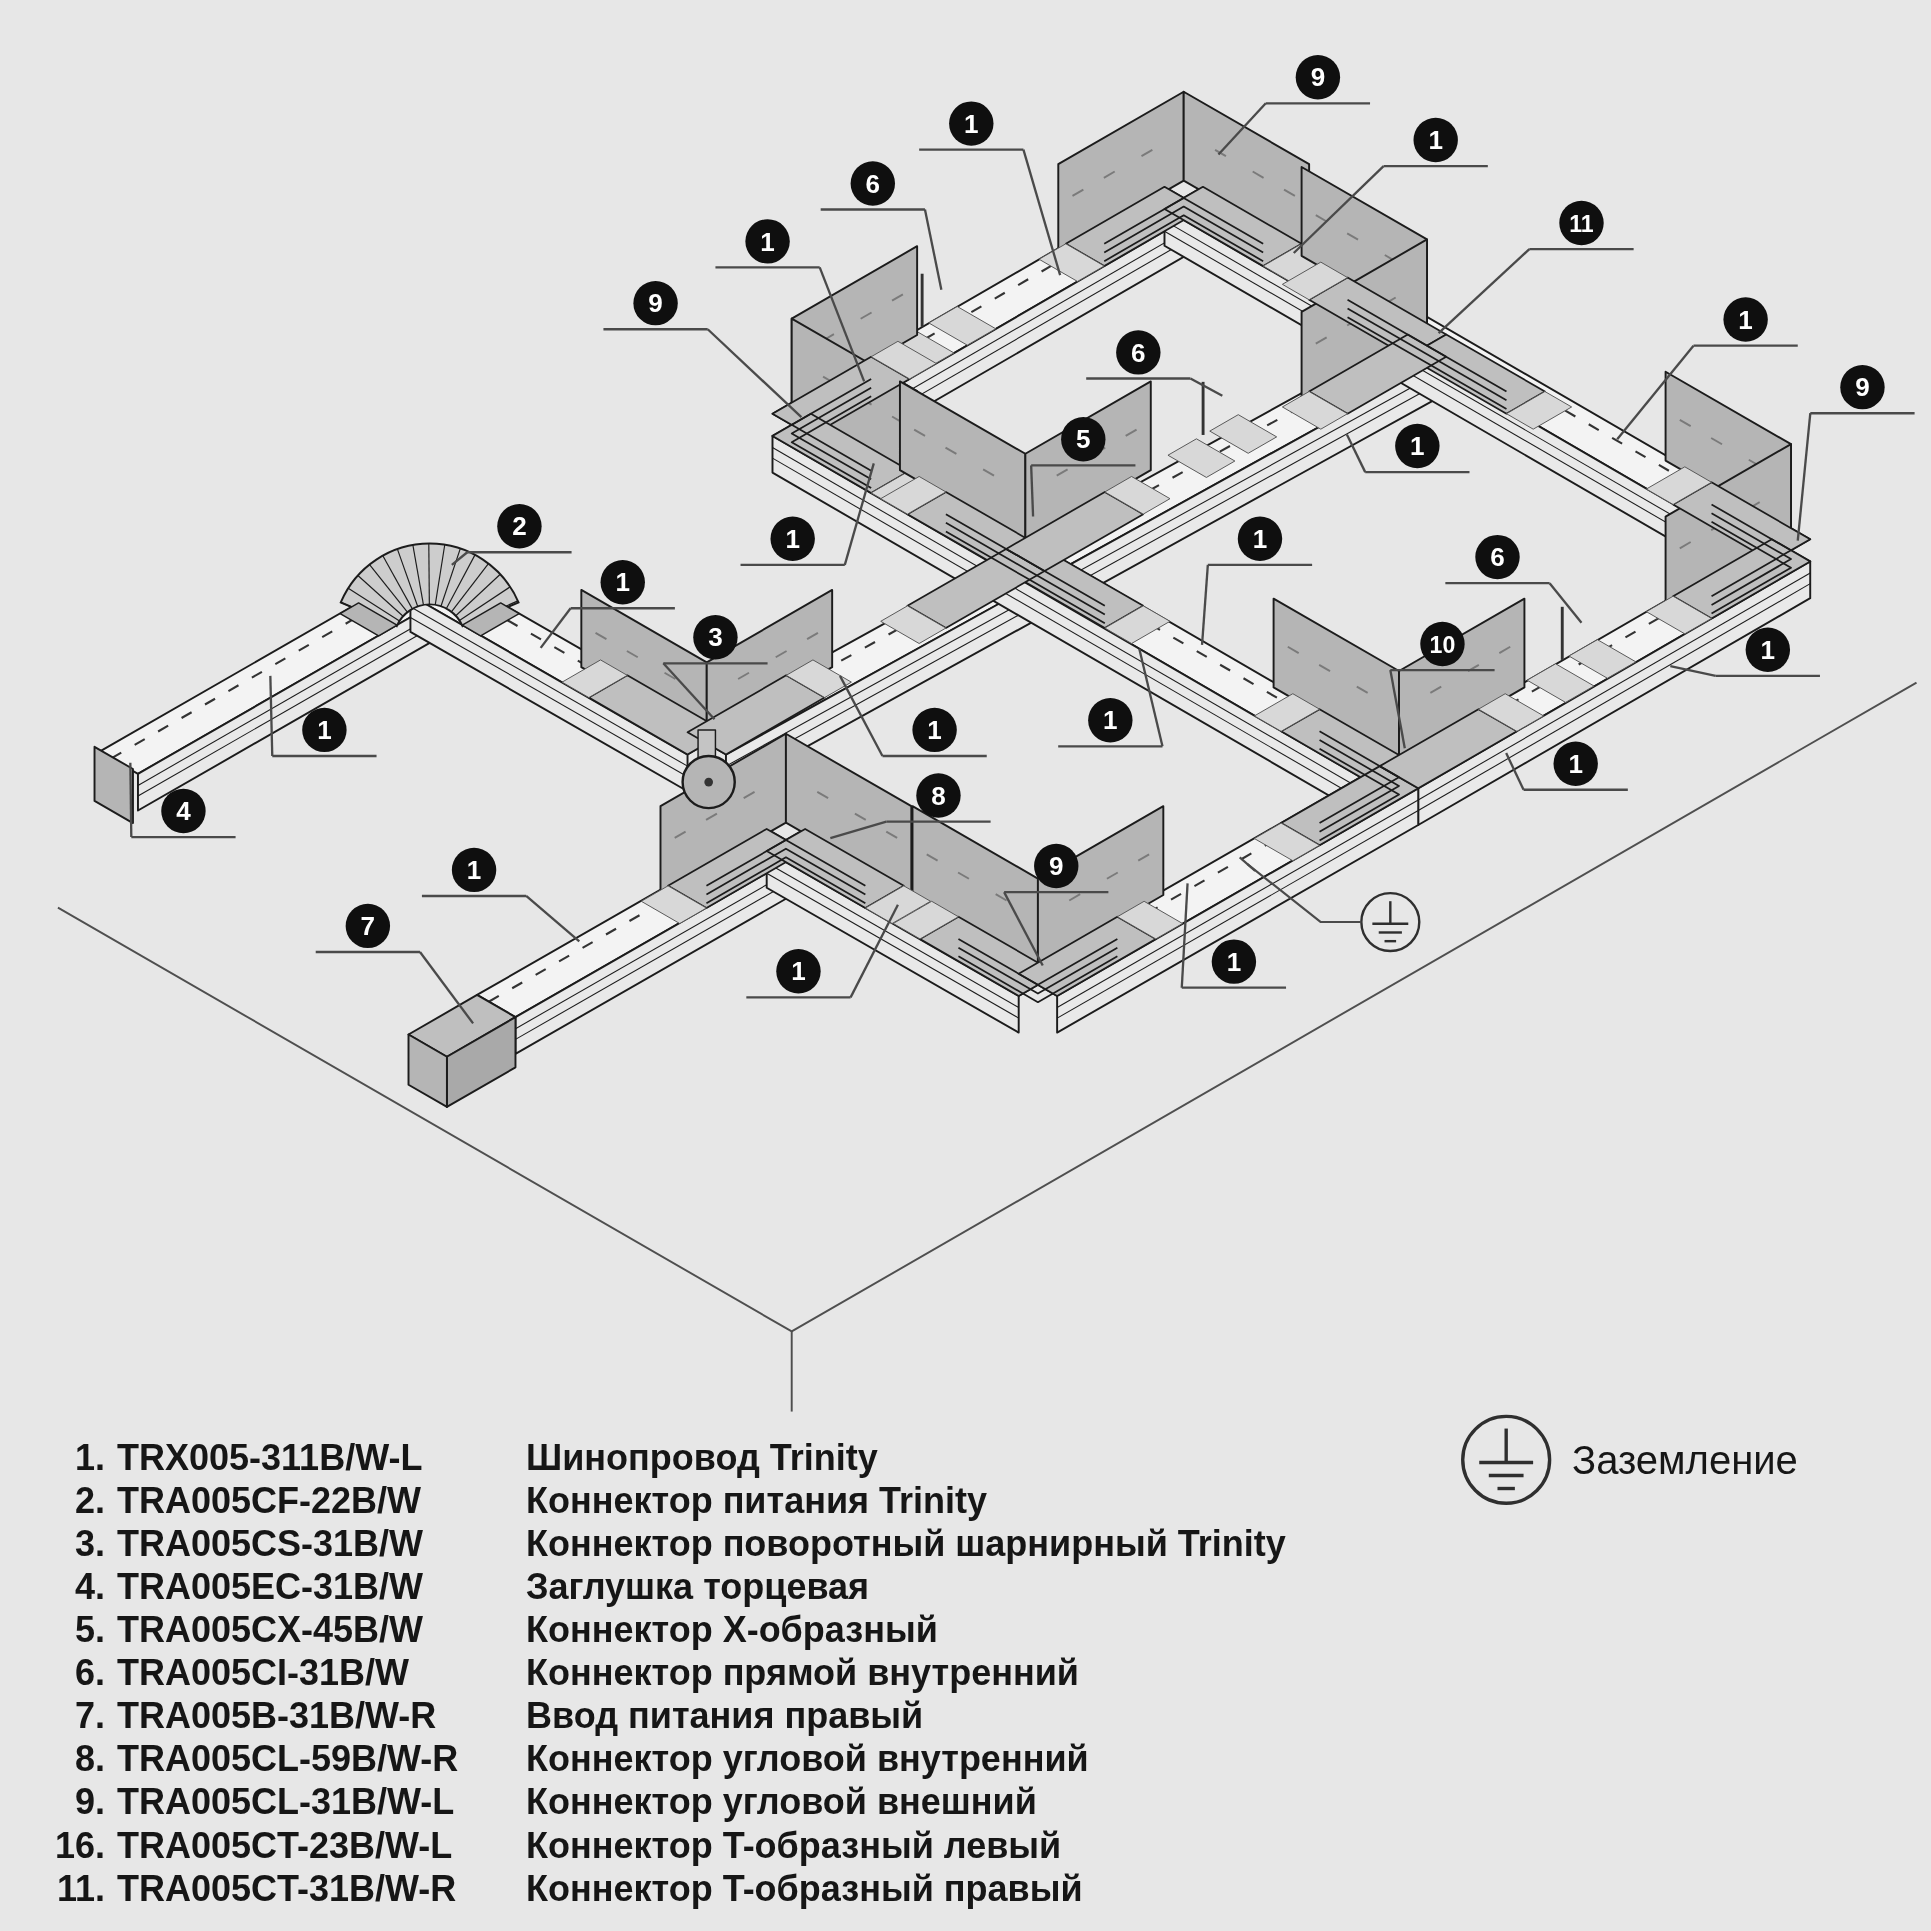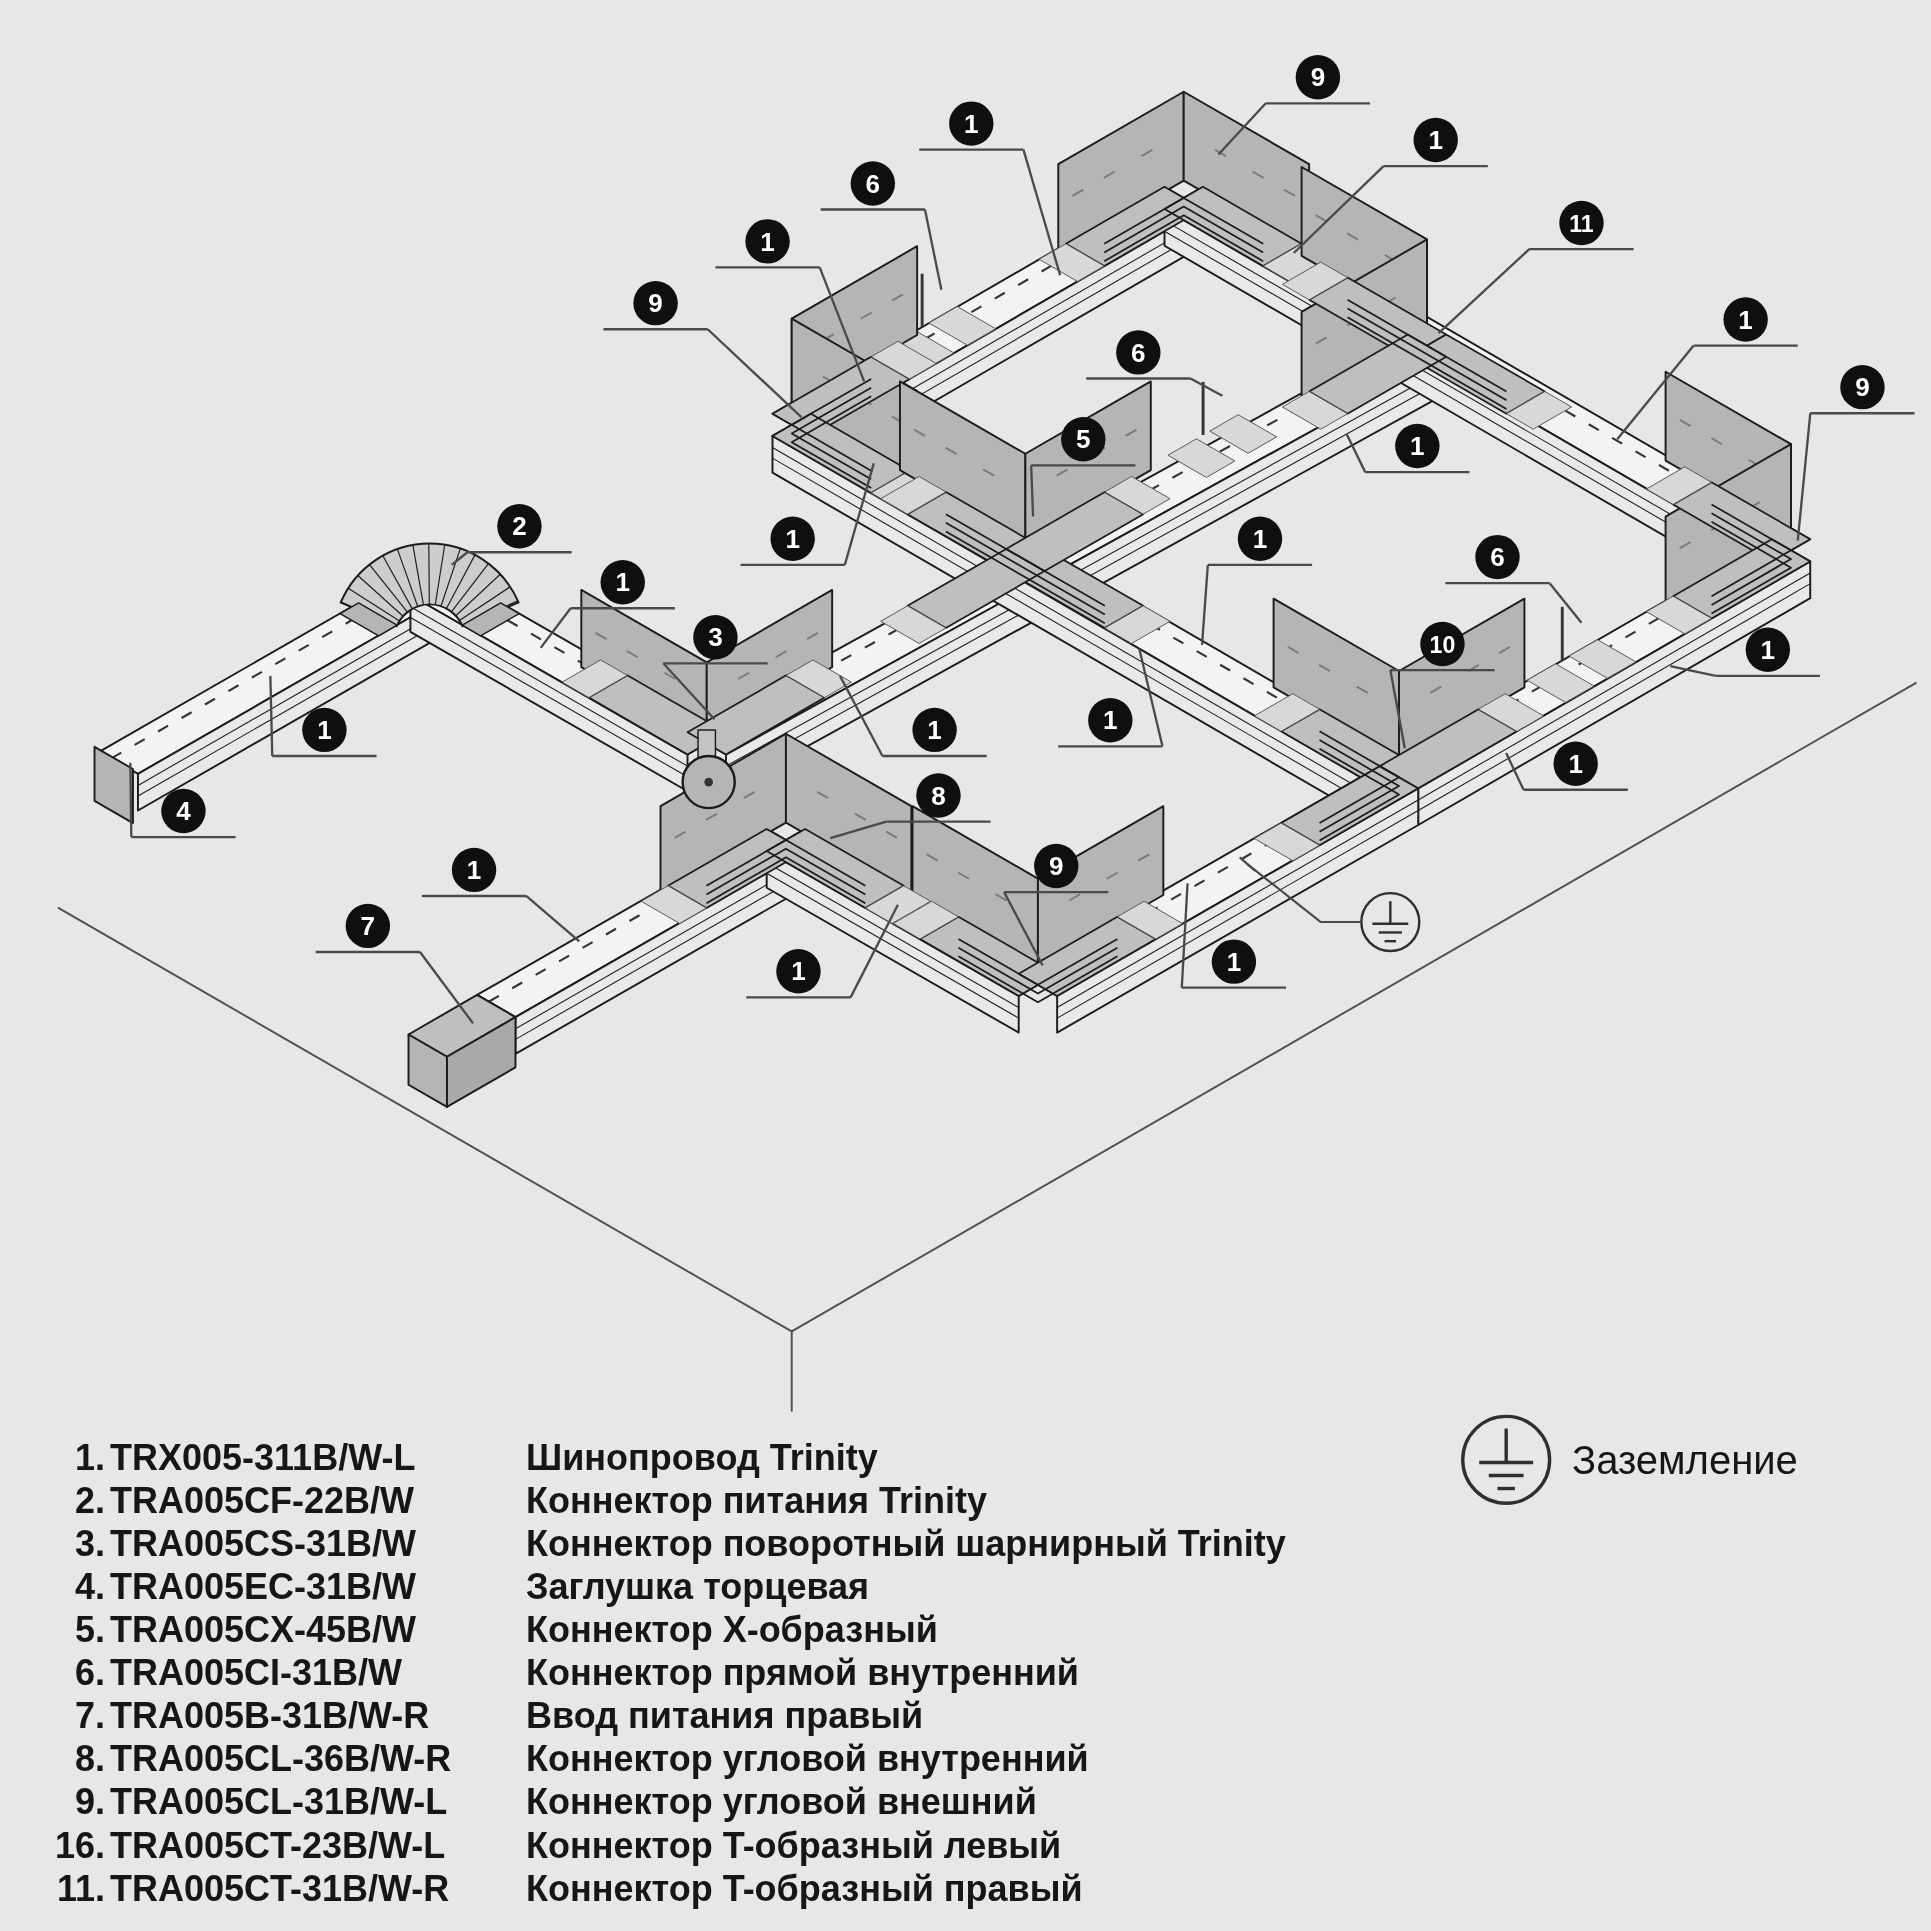--- a/index.html
+++ b/index.html
@@ -3,21 +3,21 @@
 <meta charset="utf-8">
 <style>
   html,body{margin:0;padding:0;background:#e7e7e7;}
   .stage{position:relative;width:1931px;height:1931px;background:#e7e7e7;overflow:hidden;
          font-family:"Liberation Sans",sans-serif;}
   #scene{position:absolute;left:0;top:0;width:1931px;height:1931px;}
   .legend{position:absolute;left:0;top:1437px;width:1448px;}
   .legend-row{position:absolute;left:0;height:42px;line-height:42px;white-space:nowrap;}
   .lg-num{position:absolute;left:39px;width:66px;text-align:right;
           font-size:36px;font-weight:700;color:#161616;}
-  .lg-code{position:absolute;left:110px;font-size:36px;font-weight:700;color:#161616;}
+  .lg-code{position:absolute;left:117px;font-size:36px;font-weight:700;color:#161616;}
   .lg-desc{position:absolute;left:526px;font-size:36px;font-weight:700;color:#161616;text-align:center;}
   .ground-label{position:absolute;left:1572px;top:1435px;font-size:40px;font-weight:400;
                 color:#161616;line-height:50px;}
 </style>
 </head>
 <body>
 
 <div class="stage">
   <svg id="scene" viewBox="0 0 2000 2000">
       <polyline points="60.0,940.0 820.0,1379.0 1985.0,707.0" fill="none" stroke="#4f4f4f" stroke-width="2" stroke-linejoin="round"></polyline>
@@ -414,21 +414,21 @@
         <span class="lg-code">TRA005CI-31B/W</span>
         <span class="lg-desc">Коннектор прямой внутренний</span>
       </div>
       <div class="legend-row" style="top: 258px;">
         <span class="lg-num">7.</span>
         <span class="lg-code">TRA005B-31B/W-R</span>
         <span class="lg-desc">Ввод питания правый</span>
       </div>
       <div class="legend-row" style="top: 301px;">
         <span class="lg-num">8.</span>
-        <span class="lg-code">TRA005CL-36B/W-R</span>
+        <span class="lg-code">TRA005CL-59B/W-R</span>
         <span class="lg-desc">Коннектор угловой внутренний</span>
       </div>
       <div class="legend-row" style="top: 344px;">
         <span class="lg-num">9.</span>
         <span class="lg-code">TRA005CL-31B/W-L</span>
         <span class="lg-desc">Коннектор угловой внешний</span>
       </div>
       <div class="legend-row" style="top: 388px;">
         <span class="lg-num">16.</span>
         <span class="lg-code">TRA005CT-23B/W-L</span>

